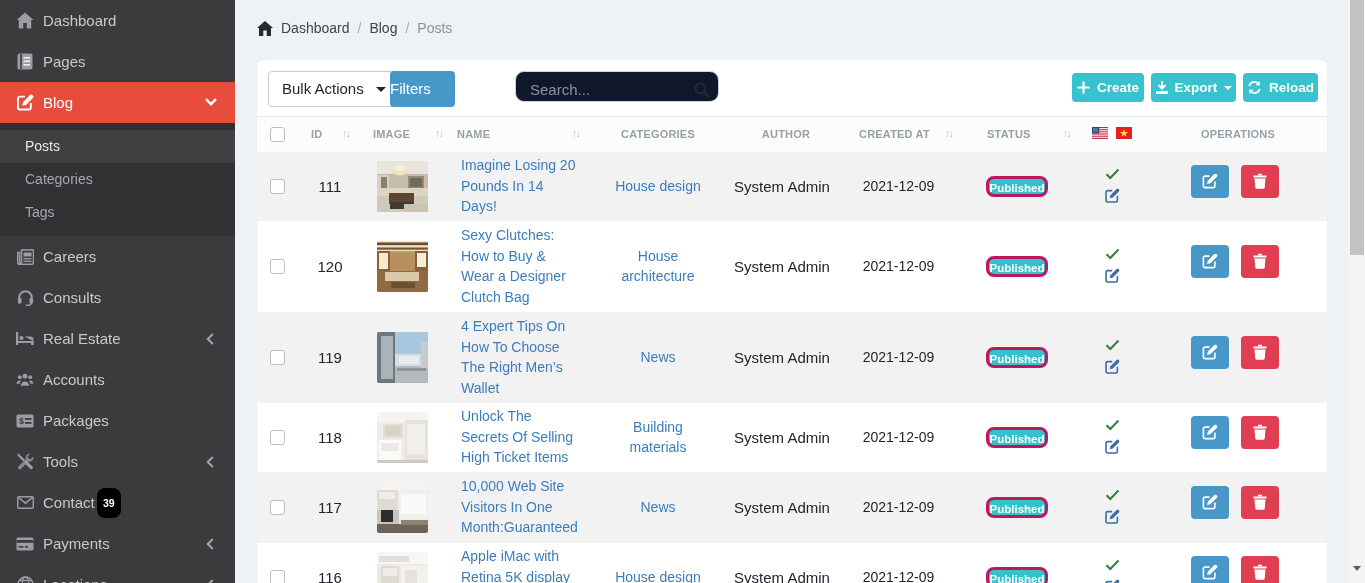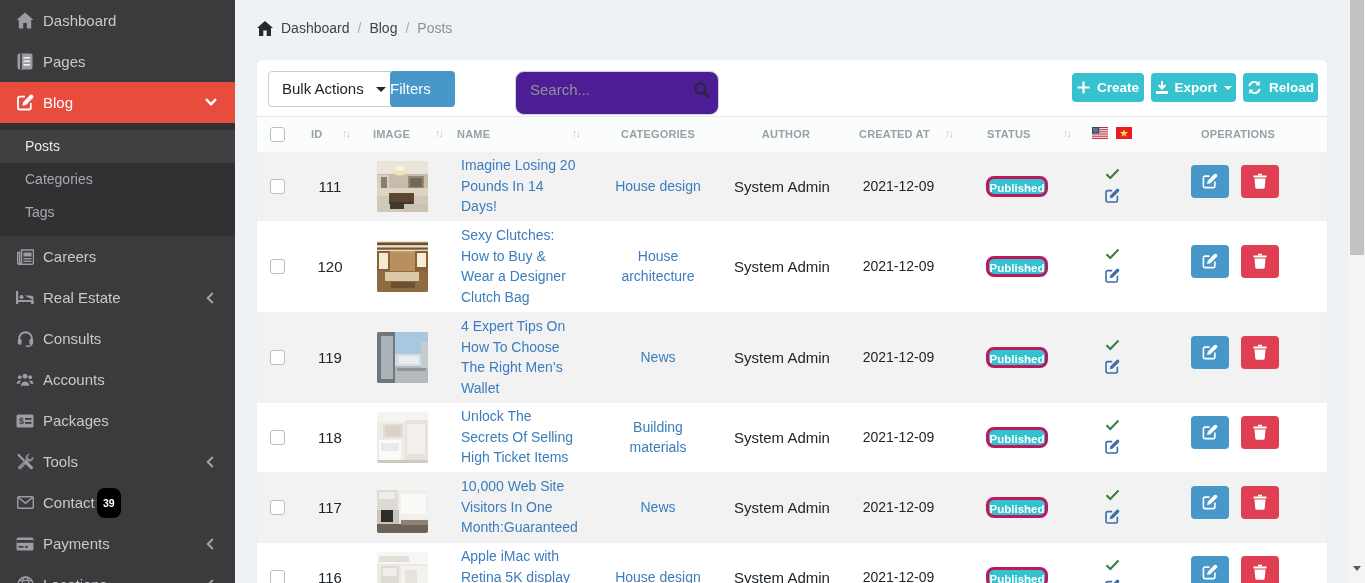--- a/index.html
+++ b/index.html
@@ -21,21 +21,21 @@
 #breadcrumb { position:absolute; left:22px; top:20px; font-size:14px; color:#3e444b; display:flex; align-items:center; }
 #breadcrumb .sep { color:#a9afb6; margin:0 8px; }
 #breadcrumb .cur { color:#8b9198; }
 #card { position:absolute; left:22px; top:60px; width:1070px; height:600px; background:#fff; border-radius:6px 6px 0 0; box-shadow:0 1px 2px rgba(0,0,0,.04); }
 
 #toolbar { position:relative; height:56px; }
 .btnw { position:absolute; background:#fff; border:1px solid #c9cdd2; border-radius:4px; font-size:15px; color:#212529; }
 #bulk { left:11px; top:11px; width:131px; height:36px; line-height:34px; text-align:left; padding-left:13px; white-space:nowrap; }
 #bulk .caret { display:inline-block; margin-left:8px; vertical-align:2px; width:0; height:0; border-left:5px solid transparent; border-right:5px solid transparent; border-top:5px solid #212529; }
 #filters { position:absolute; left:133px; top:11px; width:65px; height:36px; background:#4797c8; color:#fff; border:none; border-radius:4px; font-size:15px; line-height:36px; text-align:left; }
-#search { position:absolute; left:258px; top:11px; width:204px; height:44px; border:1px solid #ced3d9; border-radius:9px; background:#4c1d95; }
+#search { position:absolute; left:258px; top:11px; width:204px; height:31px; border:1px solid #ced3d9; border-radius:9px; background:#0f172a; }
 #search .ph { position:absolute; left:14px; top:9px; color:#8d949c; font-size:15px; }
 #search svg { position:absolute; right:8px; top:10px; }
 .tbtn { position:absolute; top:13px; height:29px; background:#36c3cf; color:#fff; border-radius:4px; font-size:13.5px; font-weight:bold; display:flex; align-items:center; justify-content:center; }
 #bcreate { left:815px; width:72px; }
 #bexport { left:894px; width:85px; }
 #breload { left:986px; width:75px; }
 .tbtn .caret { display:inline-block; margin-left:7px; width:0; height:0; border-left:4px solid transparent; border-right:4px solid transparent; border-top:4px solid #fff; }
 
 table { border-collapse:collapse; table-layout:fixed; width:1070px; }
 th, td { padding:0; vertical-align:middle; }
@@ -527,43 +527,43 @@
           <path d="M4.5 1 h12 v12.5 a1.8 1.8 0 0 1 -1.8 1.8 H2.5 a2 2 0 0 1 -2 -2 V3.5 h2 v9.5 a1 1 0 0 0 2 0 Z" fill="none" stroke="#9b9da2" stroke-width="1.5"></path>
           <rect x="6.5" y="3.5" width="8" height="4" fill="#9b9da2"></rect>
           <rect x="6.5" y="9" width="8" height="1.4" fill="#9b9da2"></rect>
           <rect x="6.5" y="11.6" width="8" height="1.4" fill="#9b9da2"></rect>
         </svg>
       </span>
       <span class="slabel">Careers</span>
     </div>
   <div class="sitem">
       <span class="sicon">
-        <svg width="18" height="15" viewBox="0 0 18 15">
-          <rect x="0" y="1" width="2.2" height="13" fill="#9b9da2"></rect>
-          <circle cx="5.5" cy="7" r="2.1" fill="#9b9da2"></circle>
-          <path d="M8.5 5.5 h6 a3 3 0 0 1 3 3 v5.5 h-2.2 v-2 H2 v-2 h15 Z" fill="#9b9da2"></path>
-          <rect x="15.3" y="11" width="2.2" height="3" fill="#9b9da2"></rect>
-        </svg>
-      </span>
-      <span class="slabel">Real Estate</span>
-      <span class="schev" style="top:15px"><svg width="8" height="12" viewBox="0 0 8 12">
-          <path d="M6.8 1 L1.8 6 L6.8 11" fill="none" stroke="#a2a4a8" stroke-width="2"></path>
-        </svg></span>
-    </div>
-  <div class="sitem">
-      <span class="sicon">
         <svg width="17" height="17" viewBox="0 0 17 17">
           <path d="M2.2 10 V8.5 a6.3 6.3 0 0 1 12.6 0 V10" fill="none" stroke="#9b9da2" stroke-width="1.9"></path>
           <rect x="0.8" y="8.8" width="3.8" height="6" rx="1.8" fill="#9b9da2"></rect>
           <rect x="12.4" y="8.8" width="3.8" height="6" rx="1.8" fill="#9b9da2"></rect>
           <path d="M14.8 14 a4.5 3.2 0 0 1 -4.5 2.4" fill="none" stroke="#9b9da2" stroke-width="1.5"></path>
           <circle cx="9.8" cy="16.3" r="1" fill="#9b9da2"></circle>
         </svg>
       </span>
       <span class="slabel">Consults</span>
+    </div>
+  <div class="sitem">
+      <span class="sicon">
+        <svg width="18" height="15" viewBox="0 0 18 15">
+          <rect x="0" y="1" width="2.2" height="13" fill="#9b9da2"></rect>
+          <circle cx="5.5" cy="7" r="2.1" fill="#9b9da2"></circle>
+          <path d="M8.5 5.5 h6 a3 3 0 0 1 3 3 v5.5 h-2.2 v-2 H2 v-2 h15 Z" fill="#9b9da2"></path>
+          <rect x="15.3" y="11" width="2.2" height="3" fill="#9b9da2"></rect>
+        </svg>
+      </span>
+      <span class="slabel">Real Estate</span>
+      <span class="schev" style="top:15px"><svg width="8" height="12" viewBox="0 0 8 12">
+          <path d="M6.8 1 L1.8 6 L6.8 11" fill="none" stroke="#a2a4a8" stroke-width="2"></path>
+        </svg></span>
     </div>
   <div class="sitem">
       <span class="sicon">
         <svg width="19" height="15" viewBox="0 0 19 15">
           <circle cx="4" cy="5" r="2" fill="#9b9da2"></circle>
           <circle cx="15" cy="5" r="2" fill="#9b9da2"></circle>
           <circle cx="9.5" cy="4" r="2.6" fill="#9b9da2"></circle>
           <path d="M5 14 a4.5 4.5 0 0 1 9 0 Z" fill="#9b9da2"></path>
           <path d="M0.5 12 a3.5 3.5 0 0 1 5 -3.1 a5.5 5.5 0 0 0 -1.8 3.1 Z" fill="#9b9da2"></path>
           <path d="M18.5 12 a3.5 3.5 0 0 0 -5 -3.1 a5.5 5.5 0 0 1 1.8 3.1 Z" fill="#9b9da2"></path>

